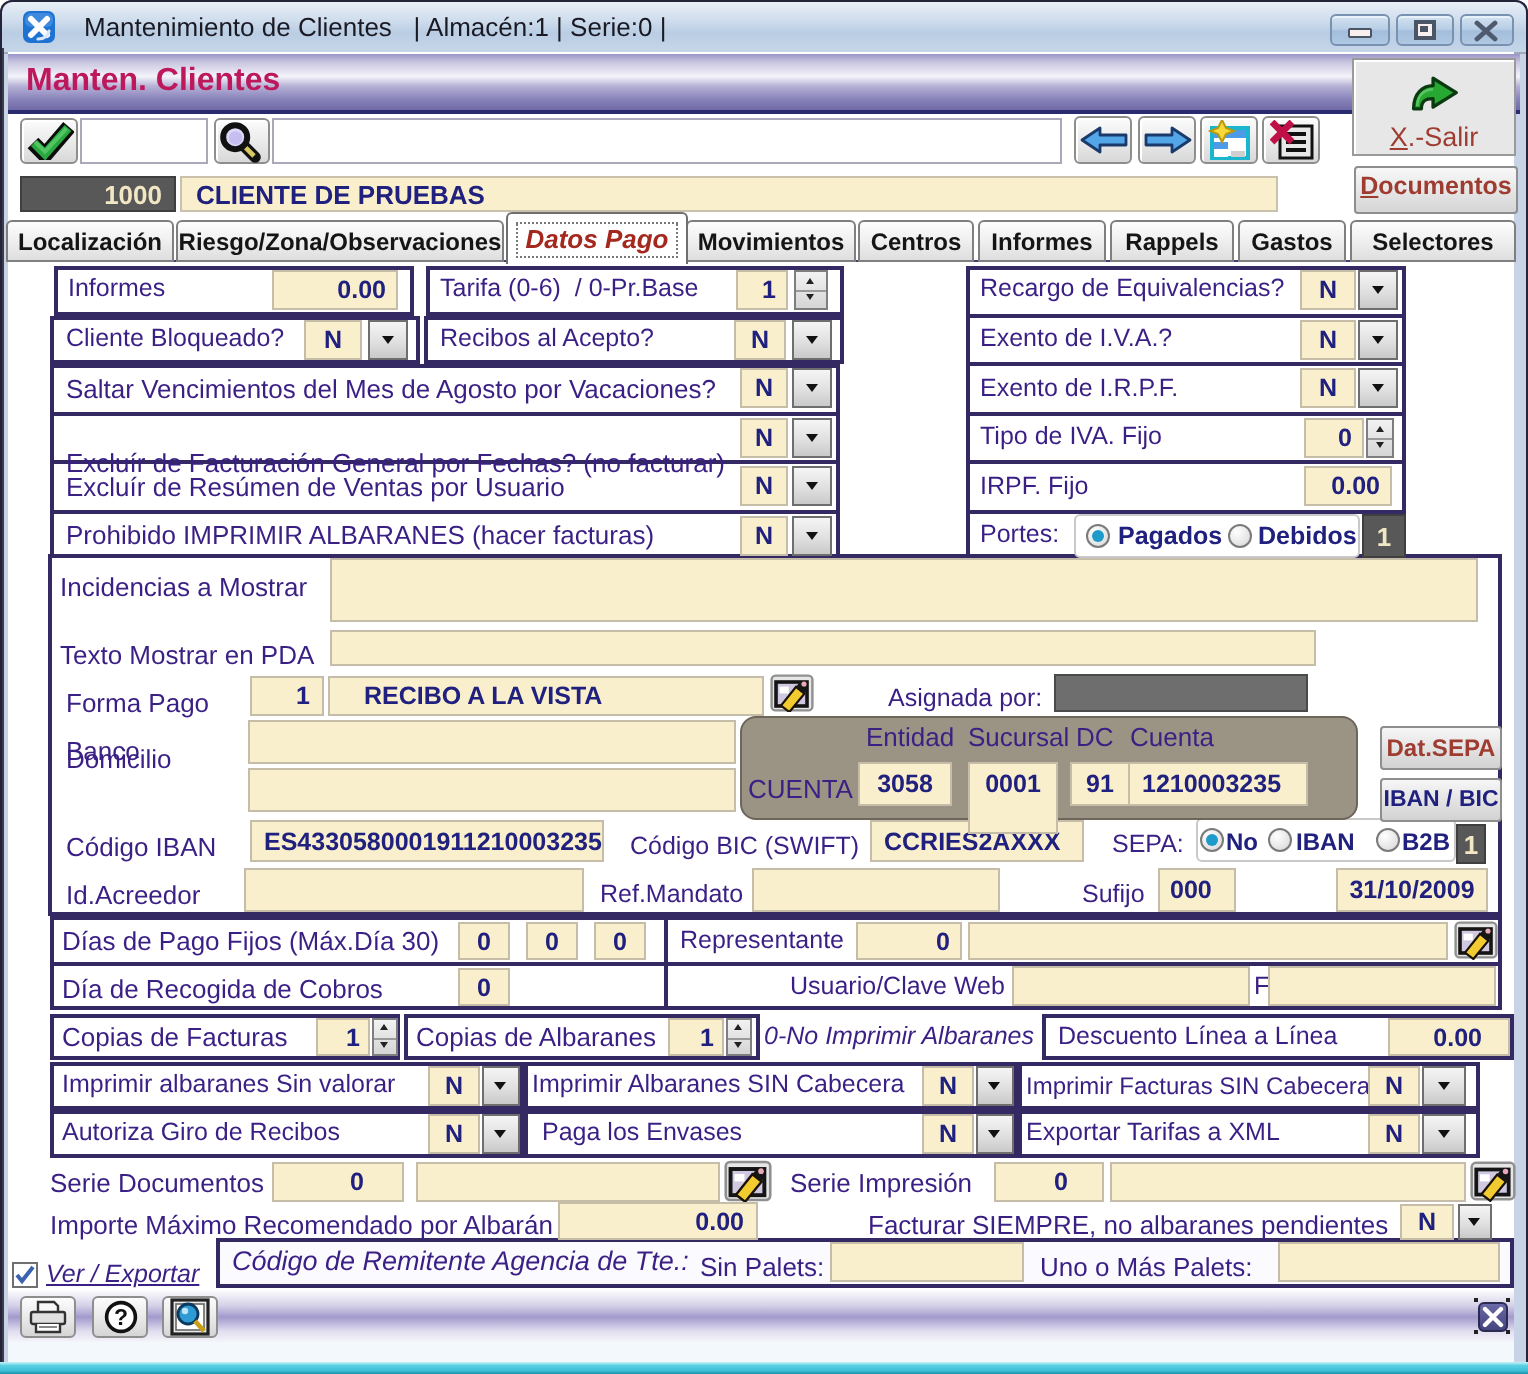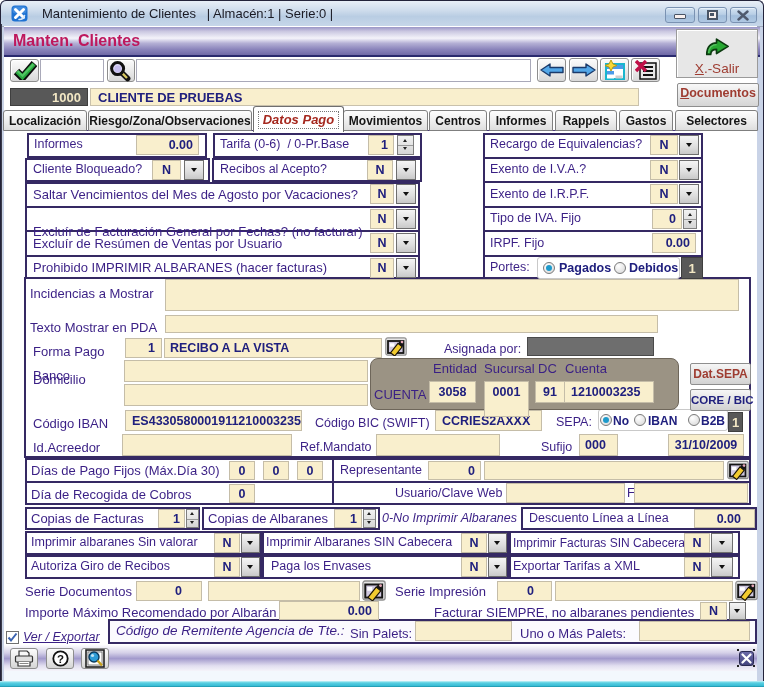--- a/index.html
+++ b/index.html
@@ -206,21 +206,21 @@
 <div class="blbl" style="left:629px;top:261px;">Debidos</div>
 <div class="dkbox" style="left:681px;top:257px;width:22px;height:22px;line-height:21px;">1</div>
 
 <div class="box" style="left:24px;top:277px;width:727px;height:181px;"></div>
 <div class="lbl" style="left:30px;top:286px;font-size:13px;">Incidencias a Mostrar</div>
 <div class="val" style="left:165px;top:279px;width:574px;height:32px;"></div>
 <div class="lbl" style="left:30px;top:320px;font-size:13px;">Texto Mostrar en PDA</div>
 <div class="val" style="left:165px;top:315px;width:493px;height:18px;"></div>
 <div class="lbl" style="left:33px;top:344px;font-size:13px;">Forma Pago</div>
 <div class="val vr" style="left:125px;top:338px;width:37px;height:20px;line-height:19px;padding-right:6px;">1</div>
-<div class="val" style="left:164px;top:338px;width:218px;height:20px;line-height:19px;padding-left:5px;">RECIBO A LA VISTA</div>
+<div class="val" style="left:164px;top:338px;width:218px;height:20px;line-height:19px;padding-left:17px;">RECIBO A LA VISTA</div>
 <svg class="ico" style="left:385px;top:337px;" width="22" height="19" viewBox="0 0 22 19">
     <rect x="0.8" y="0.8" width="20.4" height="17.4" rx="2" fill="#E6E6E6" stroke="#909090" stroke-width="1.2"></rect>
     <rect x="3" y="4" width="15.5" height="12" fill="#CFC8E0" stroke="#151515" stroke-width="1.8"></rect>
     <rect x="4.8" y="6.3" width="4.6" height="3.4" fill="#FFFFFF"></rect>
     <rect x="8.6" y="10.3" width="4.6" height="4.2" fill="#F3E9A6"></rect>
     <path d="M5.5 15.8 L13 6.4 L17.2 9.8 L9.7 19 Z" fill="#F2CB30" stroke="#191106" stroke-width="1.1"></path>
     <path d="M13 6.4 L14.8 4.1 L19 7.4 L17.2 9.8 Z" fill="#161616"></path>
     <circle cx="17" cy="5" r="1.3" fill="#E8A8B8"></circle>
   </svg>
 <div class="lbl" style="left:444px;top:342px;">Asignada por:</div>
@@ -234,21 +234,21 @@
 <div class="lbl" style="left:433px;top:361px;z-index:4;font-size:13px;">Entidad</div>
 <div class="lbl" style="left:484px;top:361px;z-index:4;font-size:13px;">Sucursal</div>
 <div class="lbl" style="left:538px;top:361px;z-index:4;font-size:13px;">DC</div>
 <div class="lbl" style="left:565px;top:361px;z-index:4;font-size:13px;">Cuenta</div>
 <div class="lbl" style="left:374px;top:387px;z-index:4;font-size:13px;">CUENTA</div>
 <div class="val vc" style="left:429px;top:381px;width:47px;height:22px;line-height:21px;z-index:4;">3058</div>
 <div class="val vc" style="left:484px;top:381px;width:45px;height:36px;line-height:21px;z-index:4;">0001</div>
 <div class="val vc" style="left:535px;top:381px;width:30px;height:22px;line-height:21px;z-index:4;">91</div>
 <div class="val" style="left:564px;top:381px;width:90px;height:22px;line-height:21px;padding-left:6px;z-index:4;">1210003235</div>
 <div class="btn2" style="left:690px;top:363px;width:61px;height:22px;line-height:21px;color:#9E3C31;font-size:12px;">Dat.SEPA</div>
-<div class="btn2" style="left:690px;top:389px;width:61px;height:22px;line-height:21px;color:#20207E;font-size:11.5px;white-space:nowrap;">CORE / BIC</div>
+<div class="btn2" style="left:690px;top:389px;width:61px;height:22px;line-height:21px;color:#20207E;font-size:11.5px;white-space:nowrap;">IBAN / BIC</div>
 
 <div class="lbl" style="left:33px;top:416px;font-size:13px;">Código IBAN</div>
 <div class="val" style="left:125px;top:410px;width:177px;height:21px;line-height:20px;padding-left:6px;">ES4330580001911210003235</div>
 <div class="lbl" style="left:315px;top:416px;">Código BIC (SWIFT)</div>
 <div class="val" style="left:435px;top:410px;width:107px;height:21px;line-height:20px;padding-left:6px;">CCRIES2AXXX</div>
 <div class="lbl" style="left:556px;top:415px;">SEPA:</div>
 <div style="position:absolute;left:598px;top:409px;width:130px;height:22px;background:#fff;border:1px solid #C9C9C9;border-radius:3px;box-sizing:border-box;z-index:2;"></div>
 <div class="radio sel" style="left:600px;top:414px;"></div>
 <div class="blbl" style="left:613px;top:414px;font-size:12px;">No</div>
 <div class="radio" style="left:634px;top:414px;"></div>

